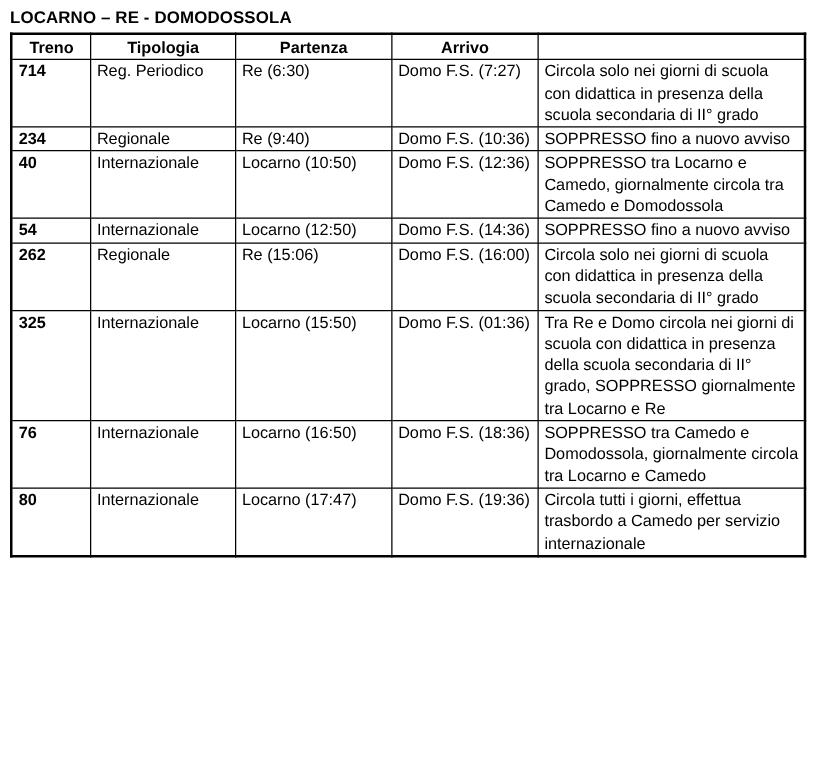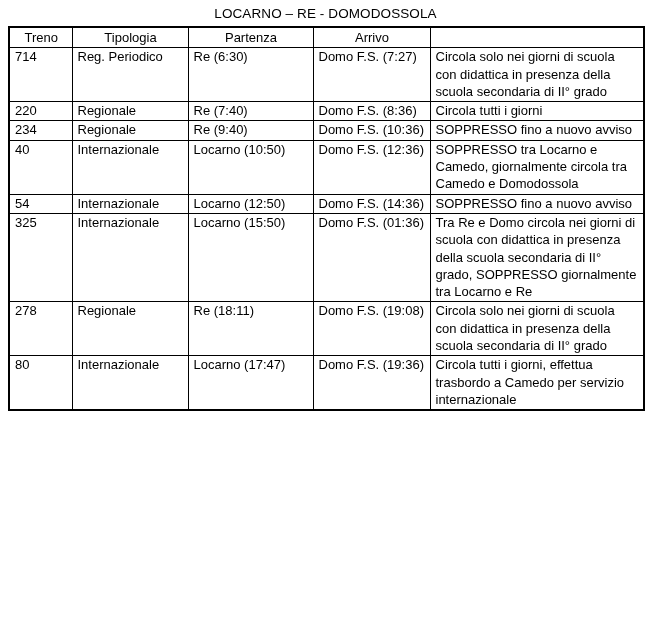--- a/index.html
+++ b/index.html
@@ -11,22 +11,21 @@
   }
   .page {
     width: 650px;
     height: 621px;
     box-sizing: border-box;
     padding: 4px 7px 0 8px;
     background: #ffffff;
     overflow: hidden;
   }
   .title {
-    text-align: center;
-    font-weight: normal;
+    font-weight: bold;
     font-size: 13.5px;
     line-height: 17px;
     padding: 1px 0 4px 0;
     letter-spacing: 0.1px;
   }
   table.timetable {
     border-collapse: collapse;
     table-layout: fixed;
     width: 635px;
     border: 2px solid #000000;
@@ -34,26 +33,26 @@
   table.timetable th,
   table.timetable td {
     border: 1px solid #000000;
     vertical-align: top;
     font-size: 13px;
     line-height: 17.3px;
     padding: 0px 4px 1px 5px;
     overflow: hidden;
   }
   table.timetable th {
-    font-weight: normal;
+    font-weight: bold;
     text-align: center;
     padding-top: 1px;
   }
   td.cell-treno {
-    font-weight: normal;
+    font-weight: bold;
   }
   col.c-treno     { width: 63px; }
   col.c-tipologia { width: 116px; }
   col.c-partenza  { width: 125px; }
   col.c-arrivo    { width: 117px; }
   col.c-note      { width: 214px; }
 </style>
 </head>
 <body>
 
@@ -78,27 +77,20 @@
     </thead>
     <tbody id="rows">
         <tr>
           <td class="cell-treno">714</td>
           <td class="cell-tipologia">Reg. Periodico</td>
           <td class="cell-partenza">Re (6:30)</td>
           <td class="cell-arrivo">Domo F.S. (7:27)</td>
           <td class="cell-note">Circola solo nei giorni di scuola con didattica in presenza della scuola secondaria di II° grado</td>
         </tr>
         <tr>
-          <td class="cell-treno">220</td>
-          <td class="cell-tipologia">Regionale</td>
-          <td class="cell-partenza">Re (7:40)</td>
-          <td class="cell-arrivo">Domo F.S. (8:36)</td>
-          <td class="cell-note">Circola tutti i giorni</td>
-        </tr>
-        <tr>
           <td class="cell-treno">234</td>
           <td class="cell-tipologia">Regionale</td>
           <td class="cell-partenza">Re (9:40)</td>
           <td class="cell-arrivo">Domo F.S. (10:36)</td>
           <td class="cell-note">SOPPRESSO fino a nuovo avviso</td>
         </tr>
         <tr>
           <td class="cell-treno">40</td>
           <td class="cell-tipologia">Internazionale</td>
           <td class="cell-partenza">Locarno (10:50)</td>
@@ -106,32 +98,39 @@
           <td class="cell-note">SOPPRESSO tra Locarno e Camedo, giornalmente circola tra Camedo e Domodossola</td>
         </tr>
         <tr>
           <td class="cell-treno">54</td>
           <td class="cell-tipologia">Internazionale</td>
           <td class="cell-partenza">Locarno (12:50)</td>
           <td class="cell-arrivo">Domo F.S. (14:36)</td>
           <td class="cell-note">SOPPRESSO fino a nuovo avviso</td>
         </tr>
         <tr>
+          <td class="cell-treno">262</td>
+          <td class="cell-tipologia">Regionale</td>
+          <td class="cell-partenza">Re (15:06)</td>
+          <td class="cell-arrivo">Domo F.S. (16:00)</td>
+          <td class="cell-note">Circola solo nei giorni di scuola con didattica in presenza della scuola secondaria di II° grado</td>
+        </tr>
+        <tr>
           <td class="cell-treno">325</td>
           <td class="cell-tipologia">Internazionale</td>
           <td class="cell-partenza">Locarno (15:50)</td>
           <td class="cell-arrivo">Domo F.S. (01:36)</td>
           <td class="cell-note">Tra Re e Domo circola nei giorni di scuola con didattica in presenza della scuola secondaria di II° grado, SOPPRESSO giornalmente tra Locarno e Re</td>
         </tr>
         <tr>
-          <td class="cell-treno">278</td>
-          <td class="cell-tipologia">Regionale</td>
-          <td class="cell-partenza">Re (18:11)</td>
-          <td class="cell-arrivo">Domo F.S. (19:08)</td>
-          <td class="cell-note">Circola solo nei giorni di scuola con didattica in presenza della scuola secondaria di II° grado</td>
+          <td class="cell-treno">76</td>
+          <td class="cell-tipologia">Internazionale</td>
+          <td class="cell-partenza">Locarno (16:50)</td>
+          <td class="cell-arrivo">Domo F.S. (18:36)</td>
+          <td class="cell-note">SOPPRESSO tra Camedo e Domodossola, giornalmente circola tra Locarno e Camedo</td>
         </tr>
         <tr>
           <td class="cell-treno">80</td>
           <td class="cell-tipologia">Internazionale</td>
           <td class="cell-partenza">Locarno (17:47)</td>
           <td class="cell-arrivo">Domo F.S. (19:36)</td>
           <td class="cell-note">Circola tutti i giorni, effettua trasbordo a Camedo per servizio internazionale</td>
         </tr>
       </tbody>
   </table>

